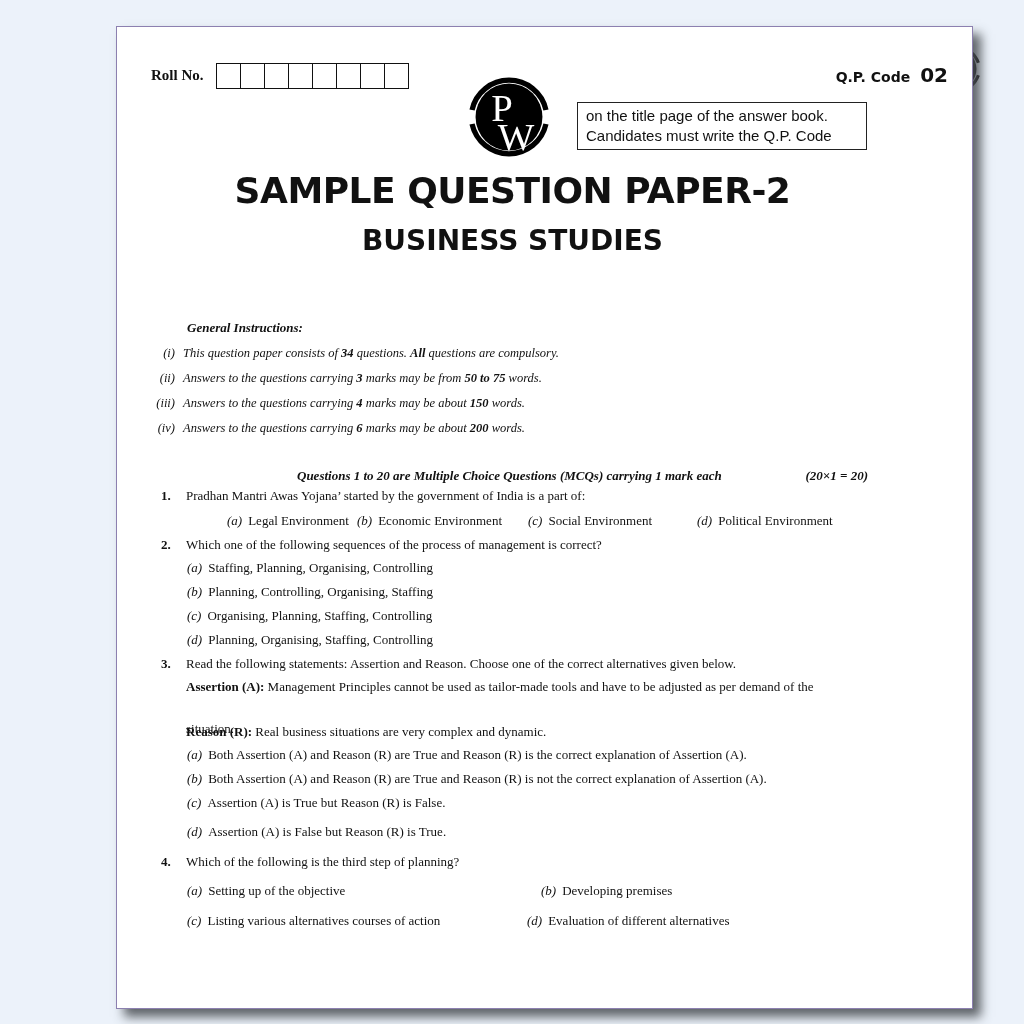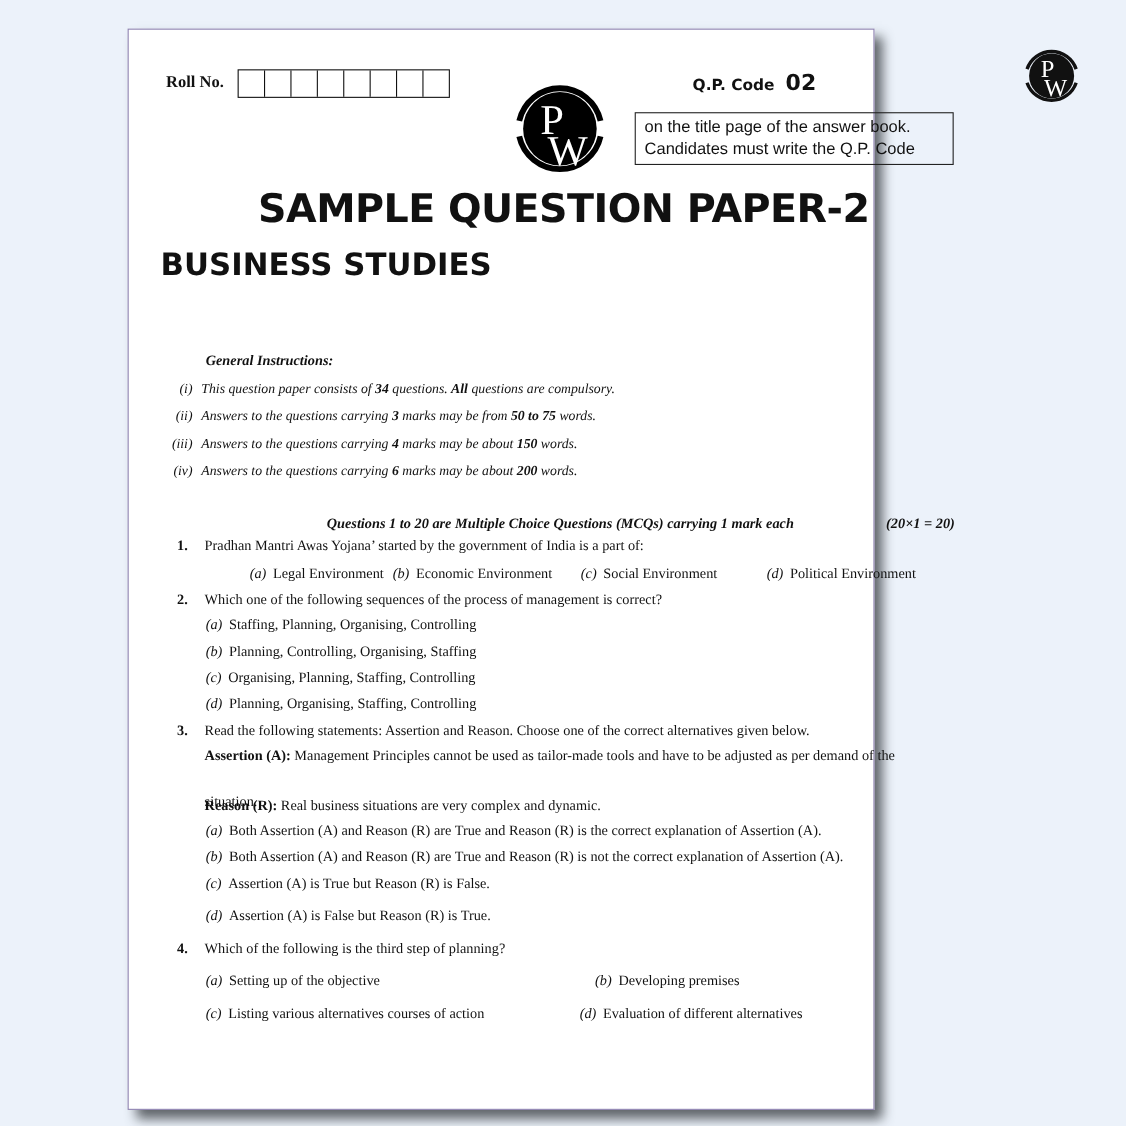--- a/index.html
+++ b/index.html
@@ -5,48 +5,48 @@
   html, body { margin:0; padding:0; }
   body {
     width:1024px; height:1024px; overflow:hidden;
     background:#ecf2fa;
     position:relative;
     font-family:"Liberation Serif", serif;
     color:#111;
   }
   .page {
     position:absolute; left:116px; top:26px;
-    width:679px; height:983px;
+    width:857px; height:983px;
     background:#fff;
     border:1px solid #8c80b0;
     box-shadow: 8px 8px 10px rgba(70,75,80,0.85);
     box-sizing:border-box;
   }
   .abs { position:absolute; }
   .roll-label { left:34px; top:40px; font-weight:bold; font-size:15px; }
   .roll-boxes { left:99px; top:36px; display:flex; border:1px solid #111; }
   .roll-box { width:24px; height:24px; border-right:1px solid #111; box-sizing:border-box; }
   .roll-box:last-child { border-right:none; width:23px; }
   .logo { left:348px; top:46px; width:88px; height:88px; }
   .corner-logo { position:absolute; left:925px; top:38px; width:62px; height:62px; }
-  .qp-code { right:52px; top:36px; font-family:"DejaVu Sans", sans-serif; font-weight:bold; }
+  .qp-code { right:24px; top:36px; font-family:"DejaVu Sans", sans-serif; font-weight:bold; }
   .qp-code .lbl { font-size:14px; margin-right:10px; }
   .qp-code .num { font-size:20px; }
   .notice {
     left:460px; top:75px; width:290px; box-sizing:border-box;
     border:1.5px solid #222; padding:3px 8px;
     font-family:"Liberation Sans", sans-serif; font-size:15px; line-height:20px;
   }
   .title {
     left:0; width:791px; top:143px; text-align:center;
     font-family:"DejaVu Sans", sans-serif; font-weight:bold; font-size:36px; letter-spacing:-0.5px;
   }
   .subtitle {
-    left:0; width:791px; top:197px; text-align:left;
-    font-family:"DejaVu Sans", sans-serif; font-weight:bold; font-size:28px;margin-left:29px;
+    left:0; width:791px; top:197px; text-align:center;
+    font-family:"DejaVu Sans", sans-serif; font-weight:bold; font-size:28px;
   }
   .meta-box {
     left:33px; top:239px; width:718px; height:30px; box-sizing:border-box;
     border:1.5px dashed #222; display:flex; justify-content:space-between; align-items:center;
     padding:0 6px; font-size:13px;
   }
   .gi-title { left:34px; top:293px; font-style:italic; font-weight:bold; font-size:13px;margin-left:36px; }
   .gi-list { left:34px; top:314px; font-style:italic; font-size:12.5px; }
   .gi-item { display:flex; height:25px; align-items:center; }
   .gi-num { width:32px; text-align:right; padding-right:8px; box-sizing:border-box; }

